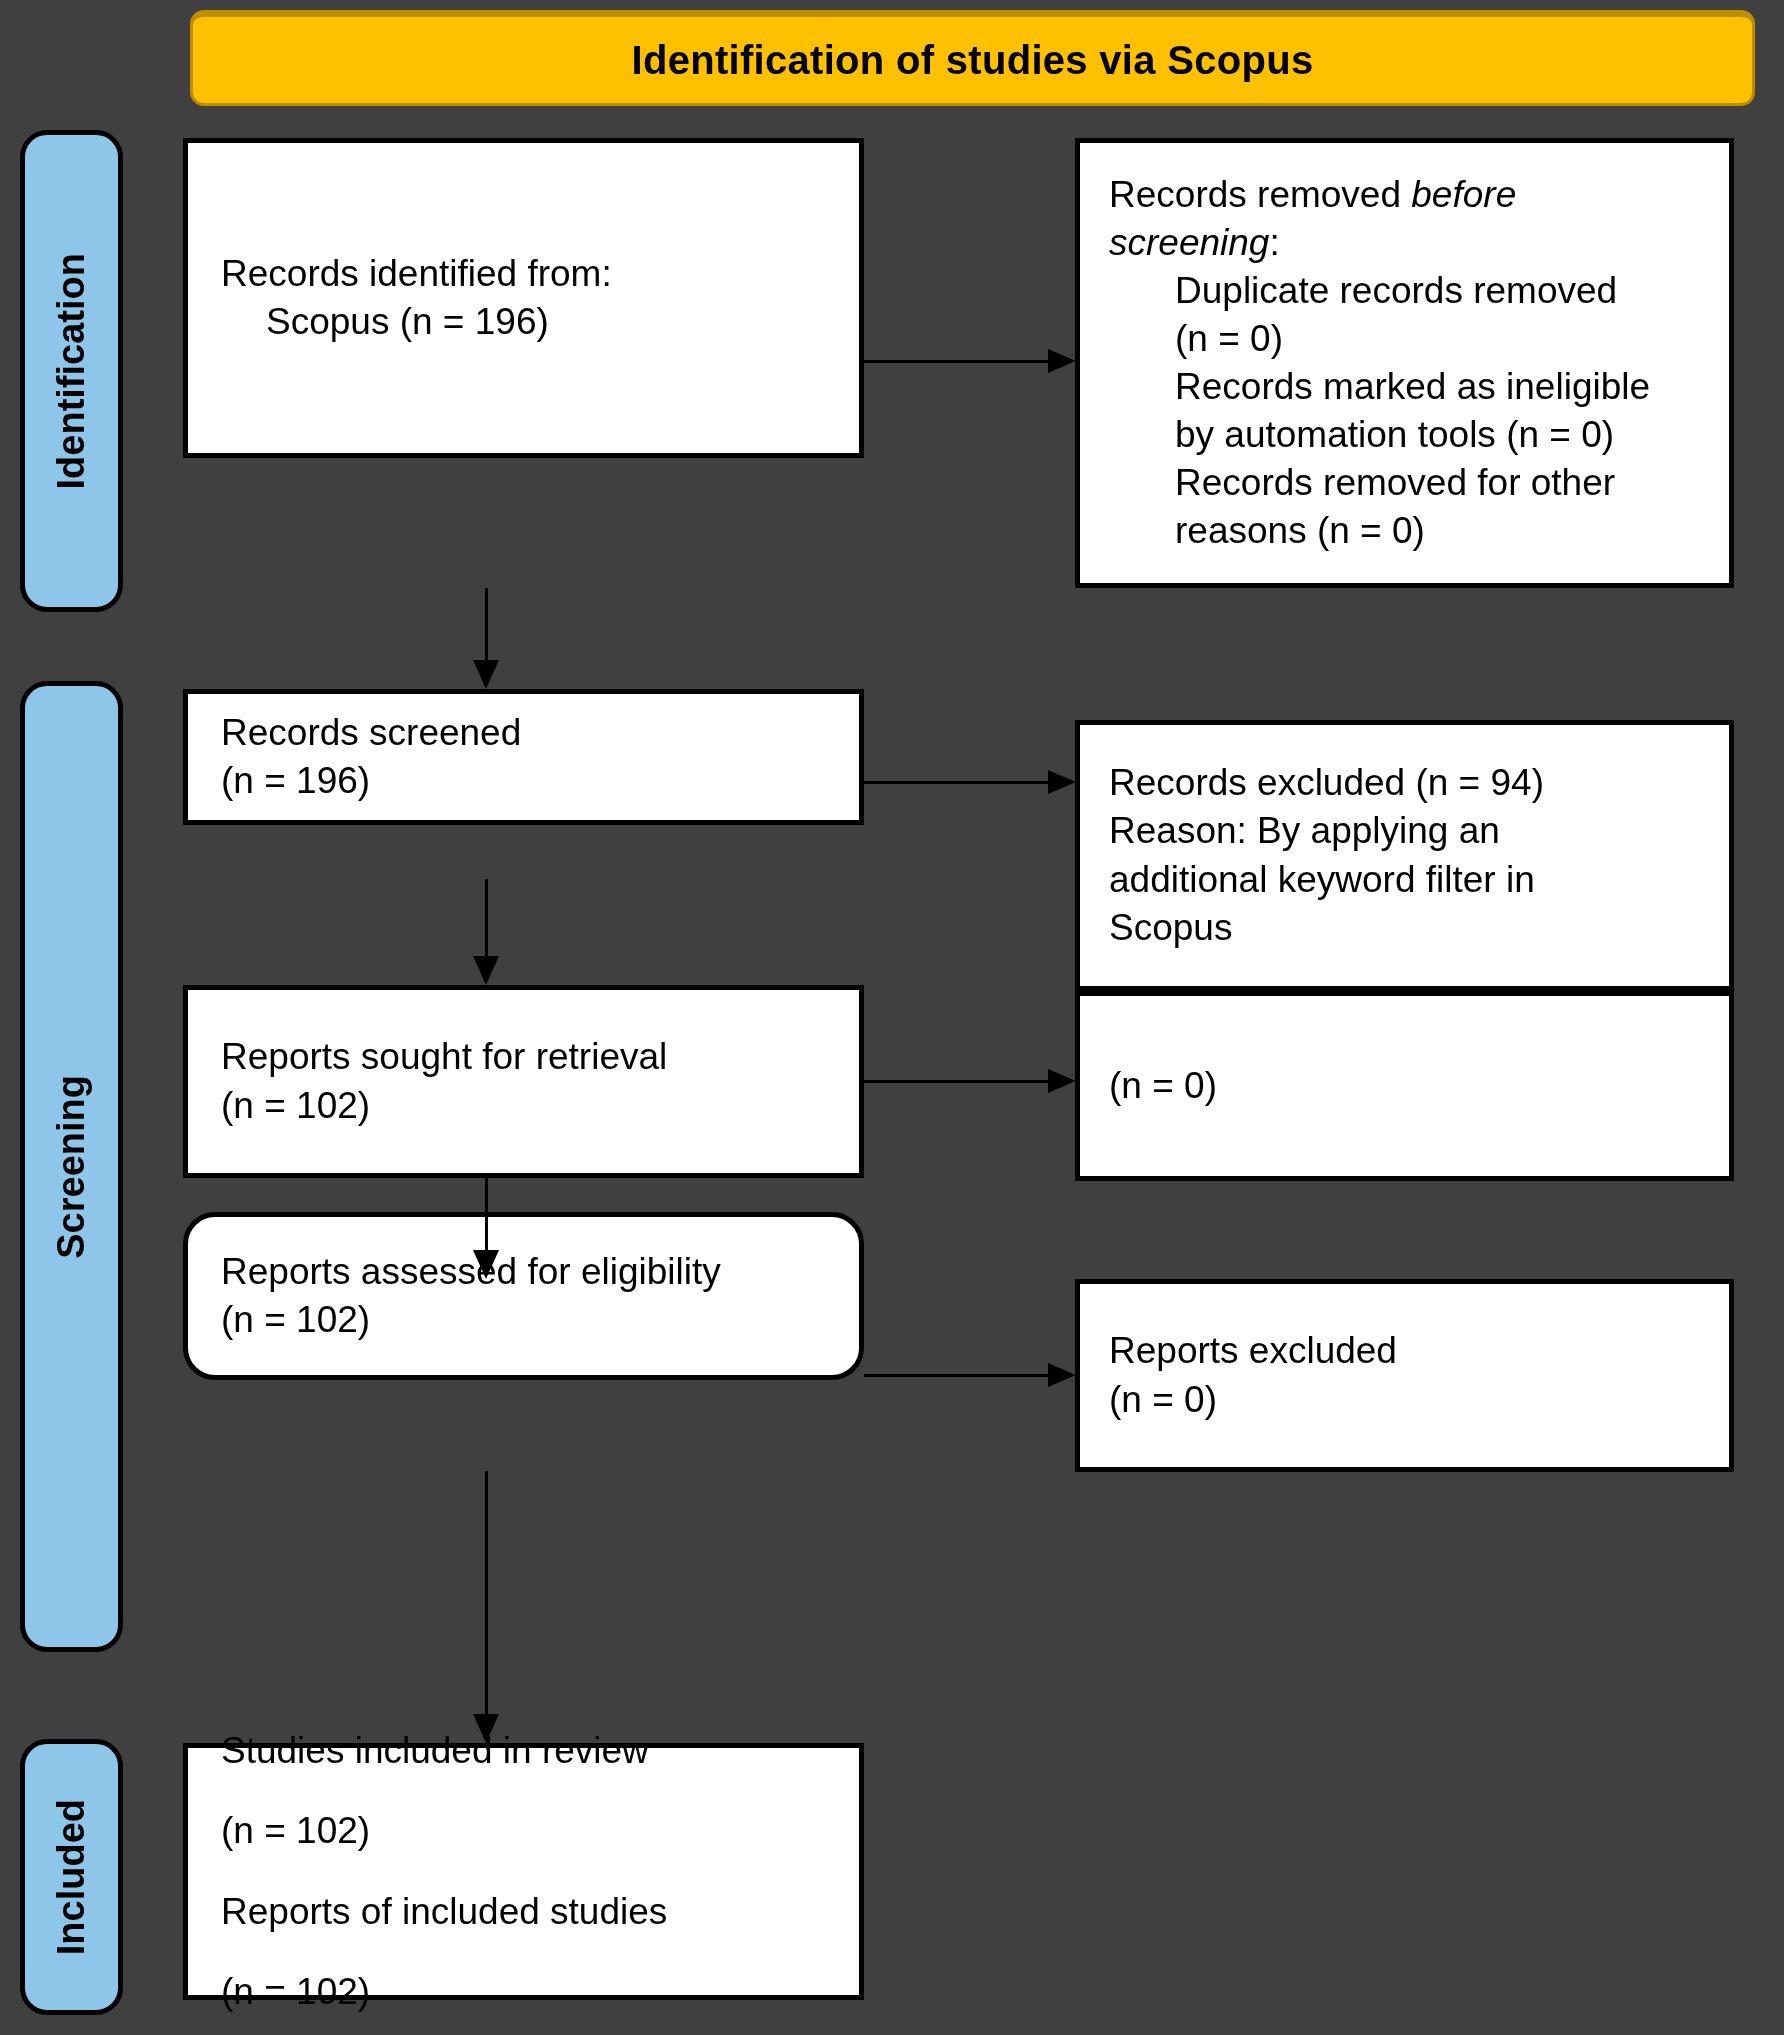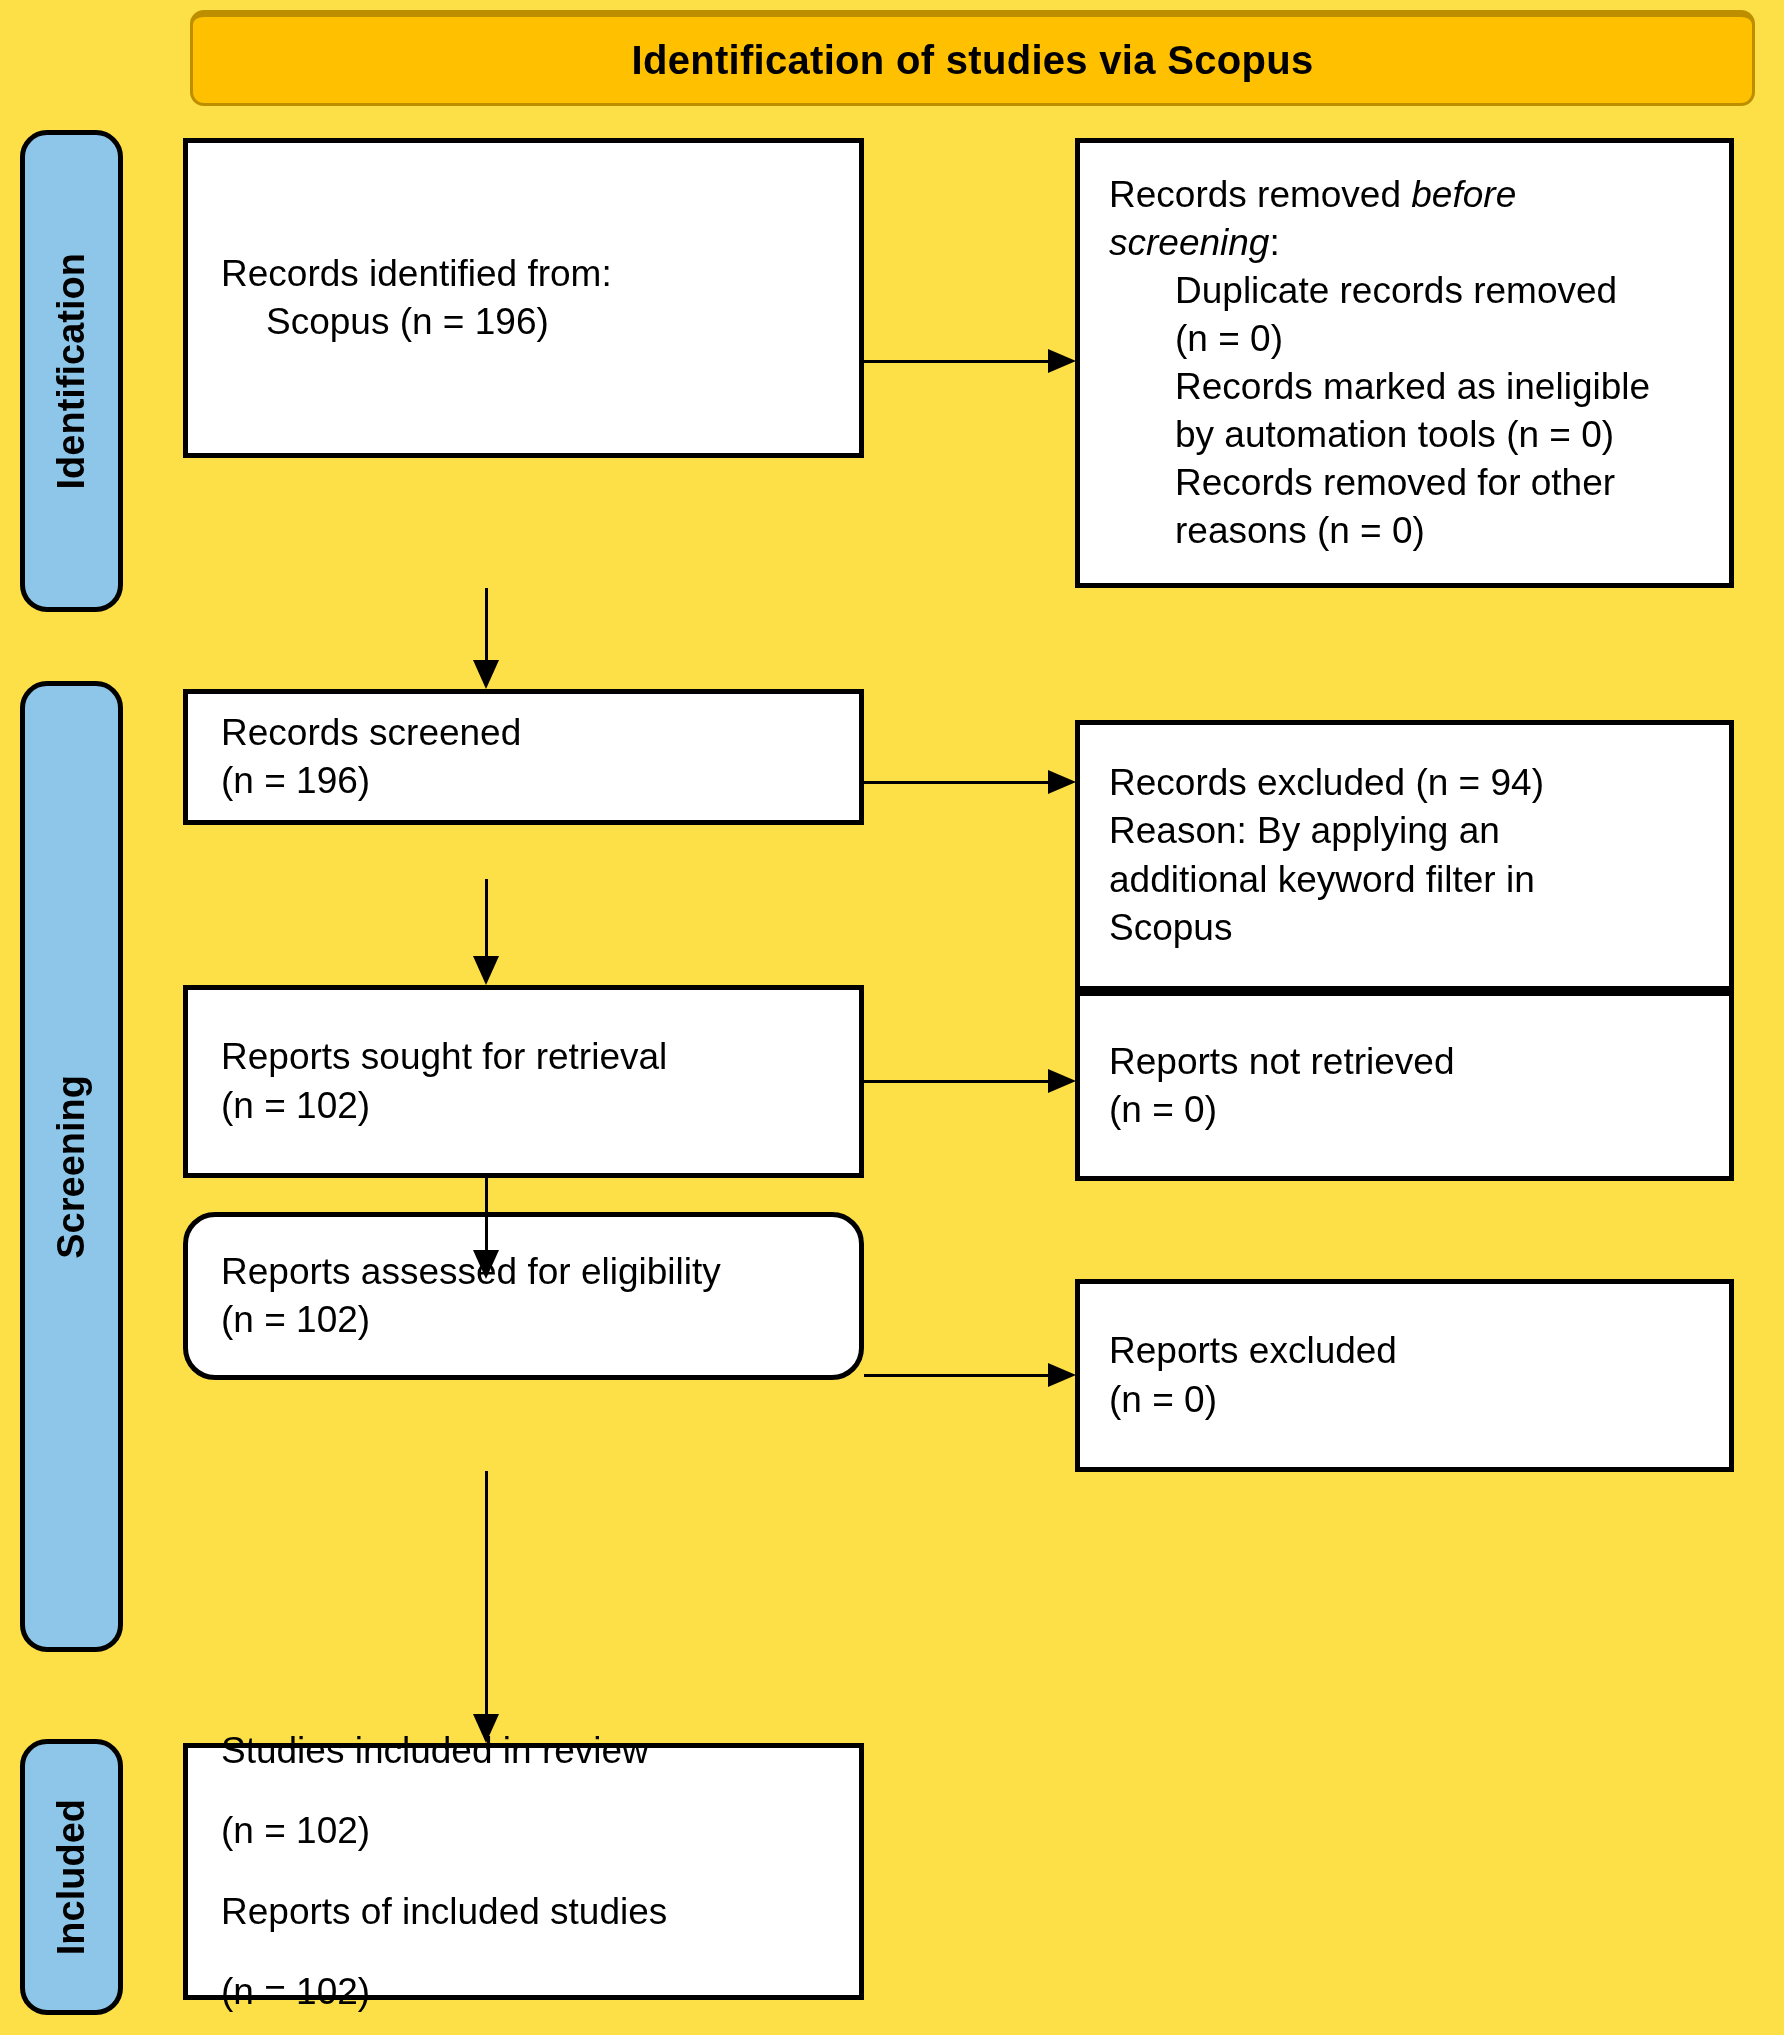--- a/index.html
+++ b/index.html
@@ -6,21 +6,21 @@
     margin: 0;
     padding: 0;
     background: #ffffff;
     font-family: "Liberation Sans", sans-serif;
     color: #000000;
   }
   .canvas {
     position: relative;
     width: 1784px;
     height: 2035px;
-    background: #fde047;
+    background: #404040;
     overflow: hidden;
   }
 
   
   .header-banner {
     position: absolute;
     left: 190px; top: 10.2px;
     width: 1565px; height: 96px;
     box-sizing: border-box;
     background: #FFC000;
@@ -175,21 +175,20 @@
     <p>additional keyword filter in</p>
     <p>Scopus</p>
   </div>
 
   <div class="flow-box col-left box-sought">
     <p>Reports sought for retrieval</p>
     <p>(n = 102)</p>
   </div>
 
   <div class="flow-box col-right box-notretrieved">
-    <p>Reports not retrieved</p>
     <p>(n = 0)</p>
   </div>
 
   <div class="flow-box col-left box-assessed">
     <p>Reports assessed for eligibility</p>
     <p>(n = 102)</p>
   </div>
 
   <div class="flow-box col-right box-excluded-rep">
     <p>Reports excluded</p>

